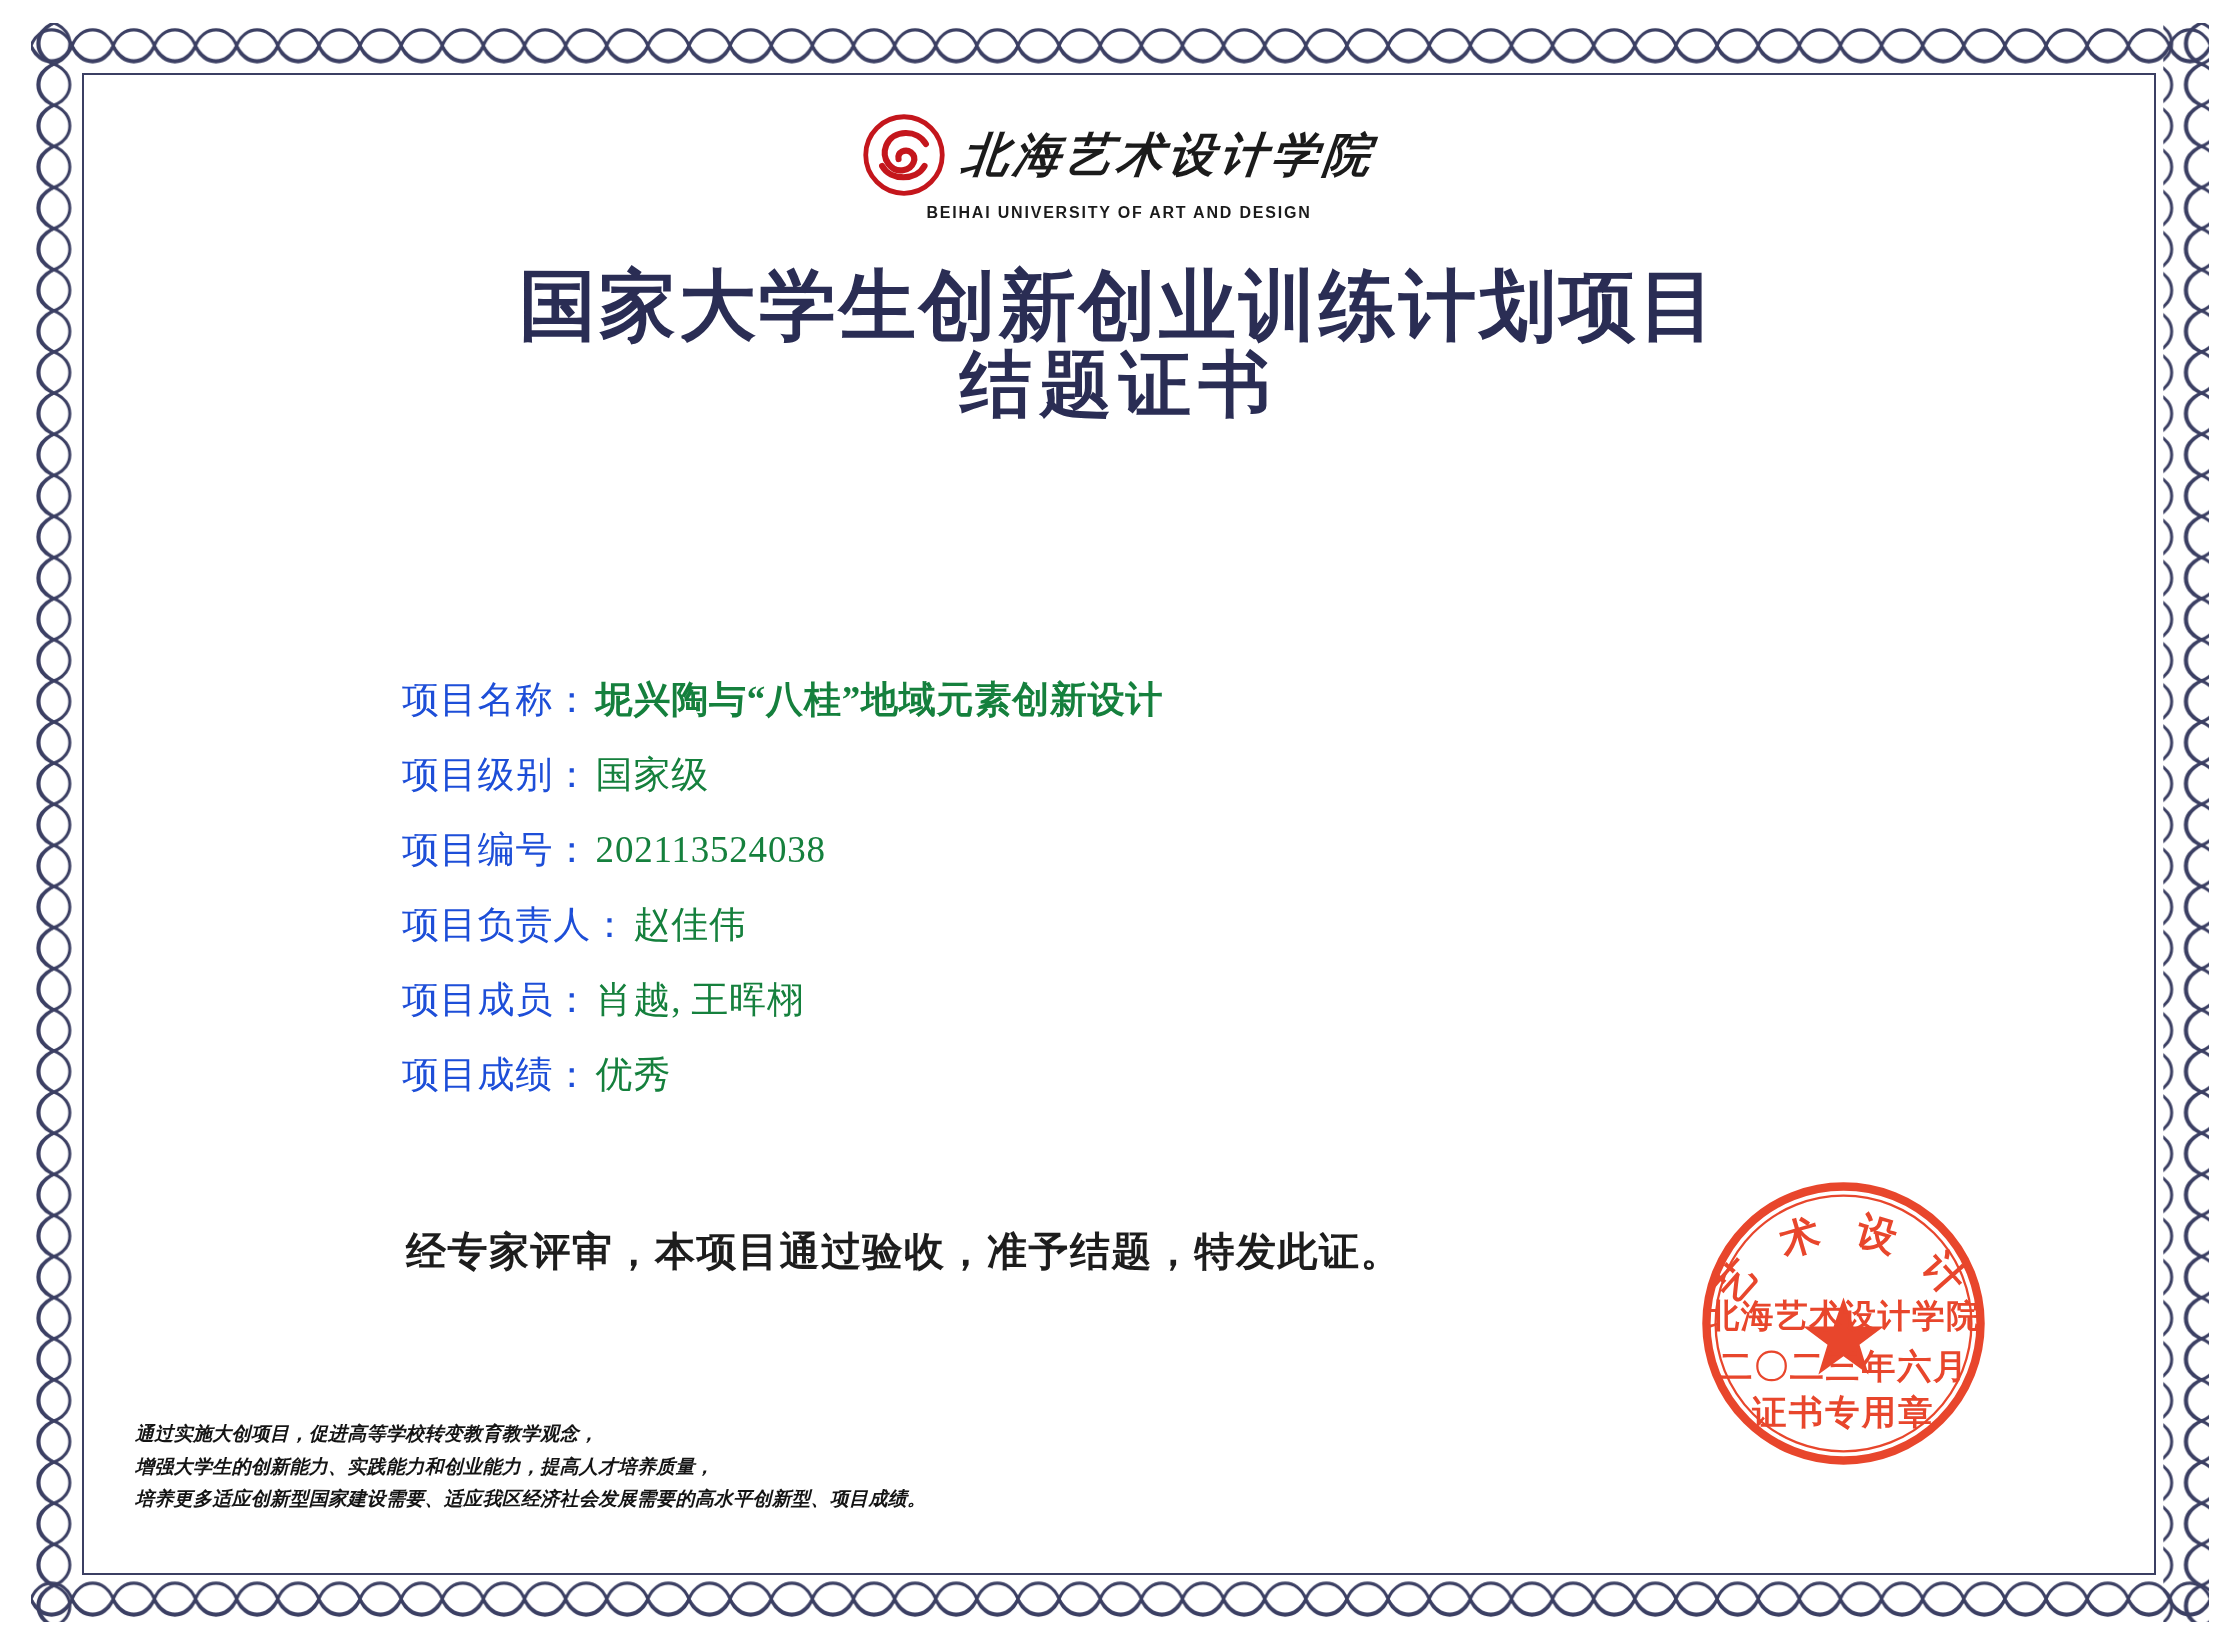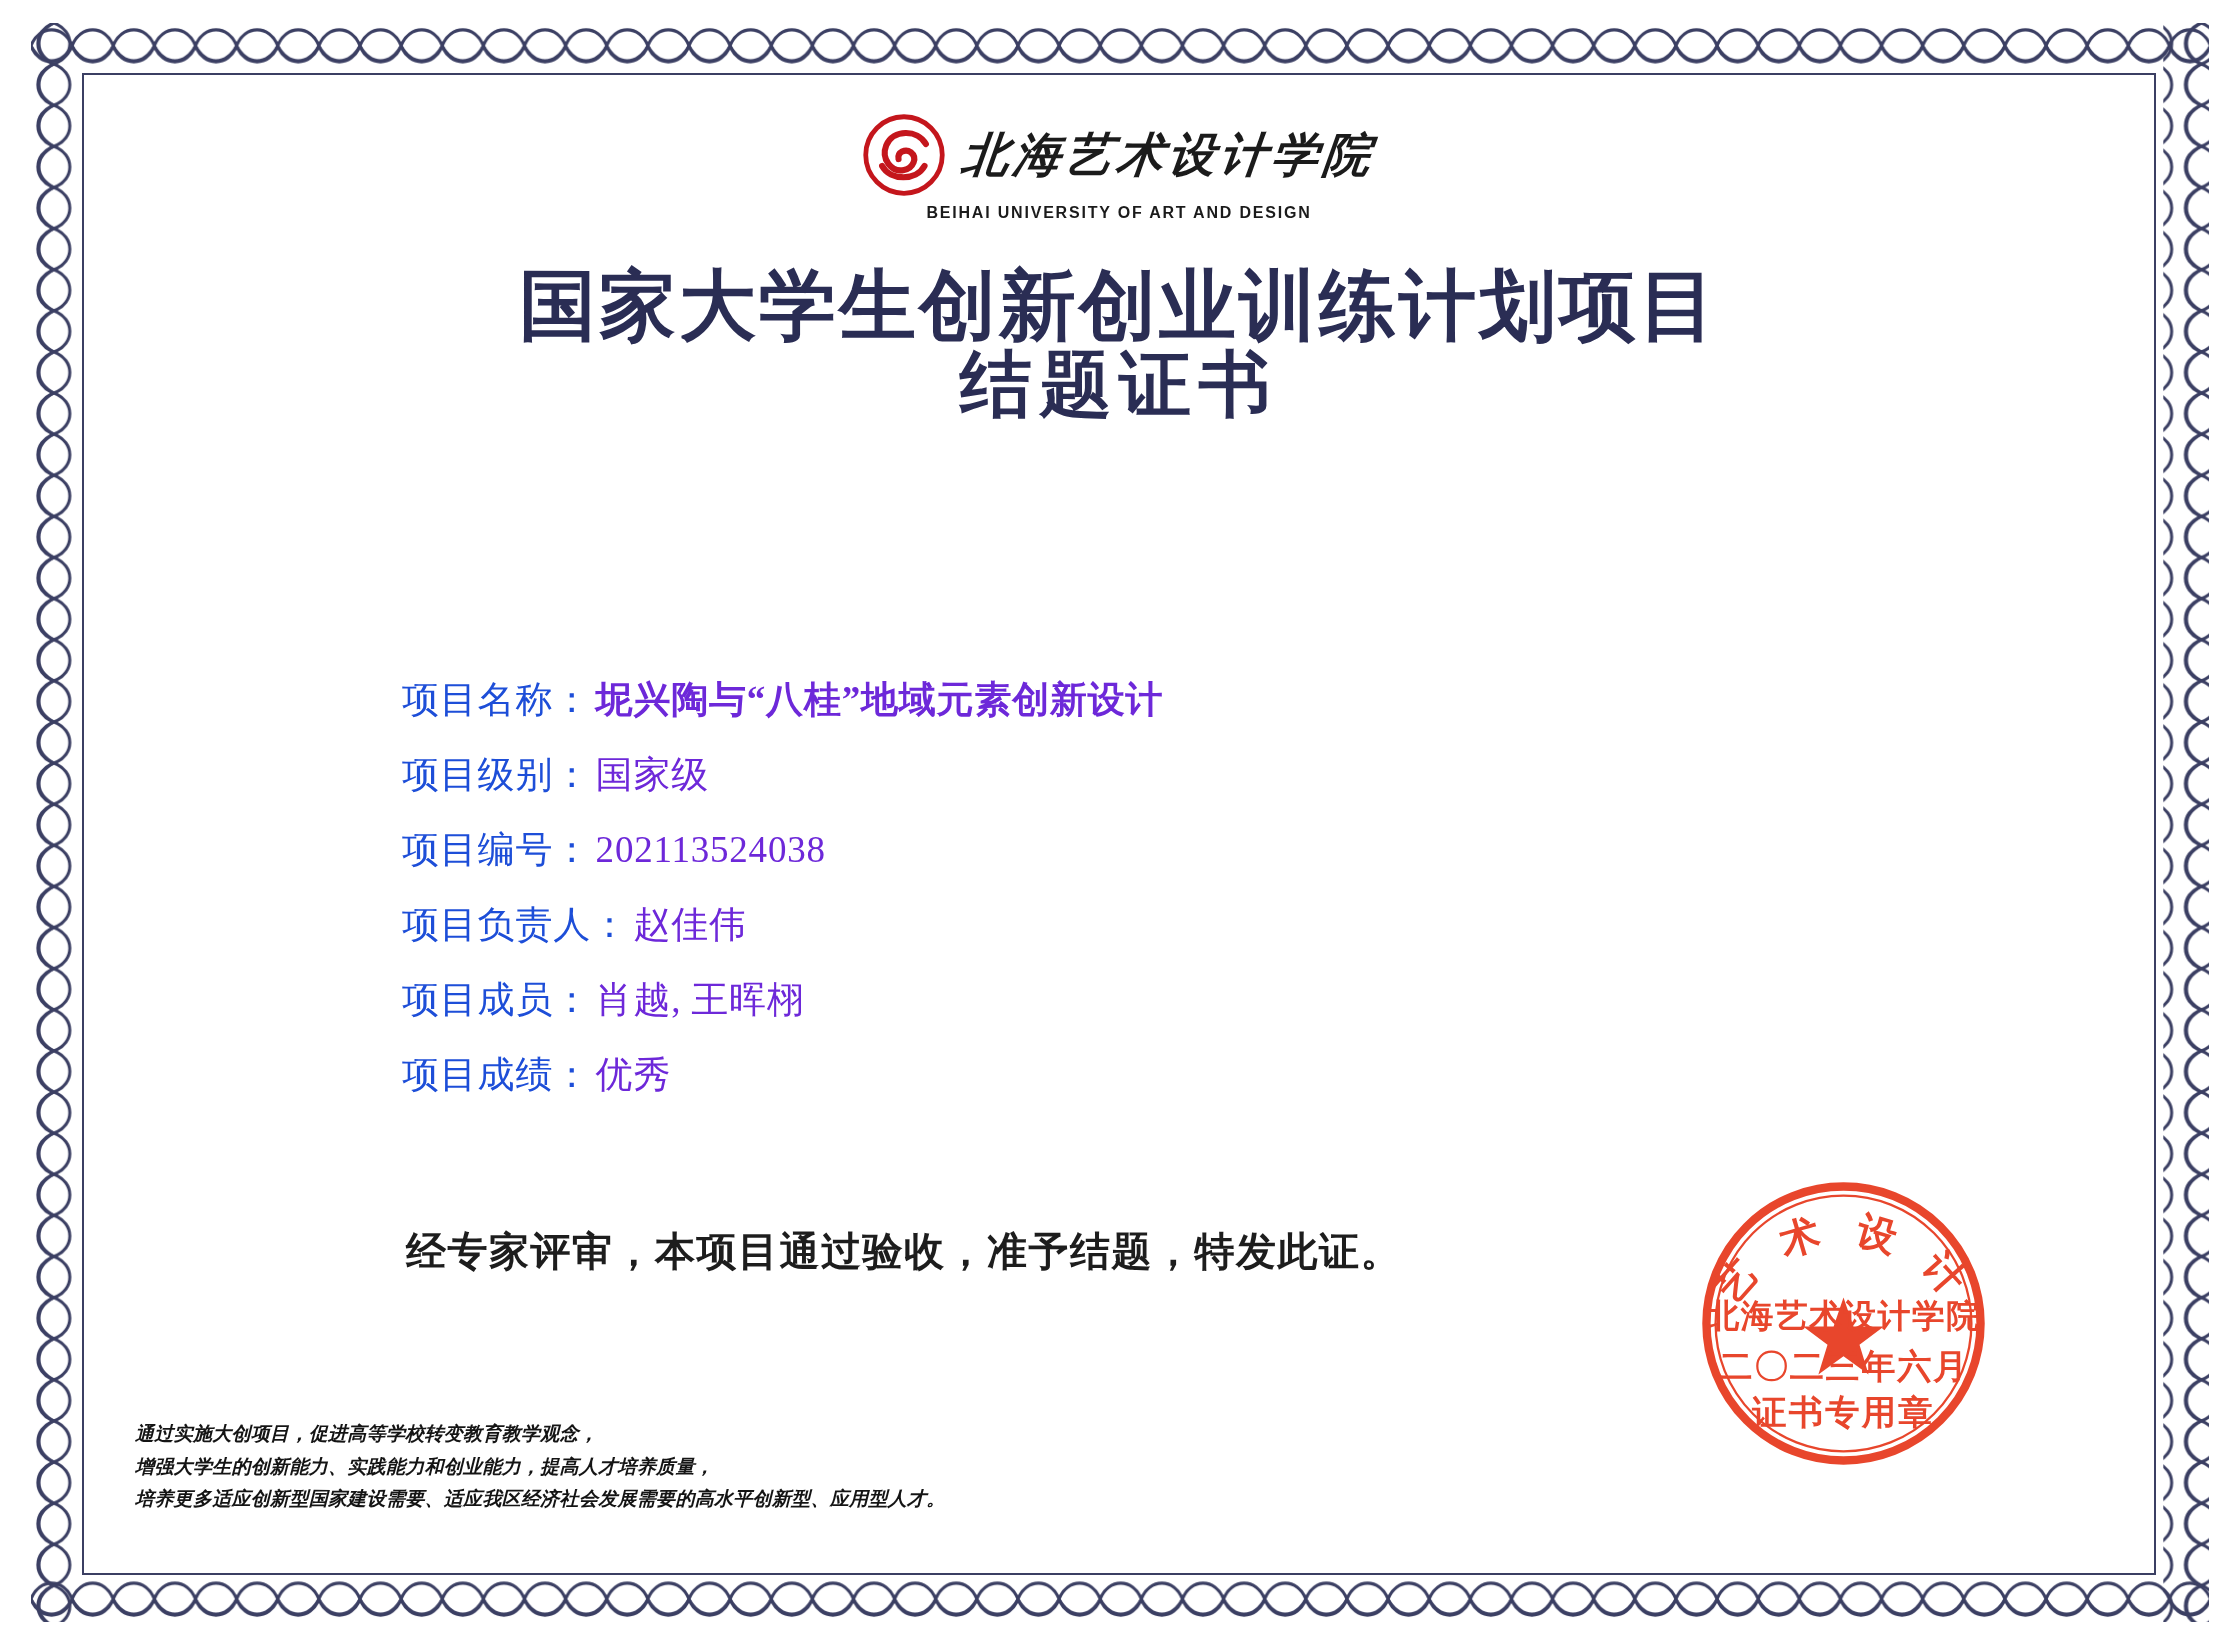--- a/index.html
+++ b/index.html
@@ -138,21 +138,21 @@
     white-space: nowrap;
   }
   .field-label {
     font-size: 37px;
     color: #1d4ed8;
     font-weight: 500;
     letter-spacing: 0.8px;
   }
   .field-value {
     font-size: 37px;
-    color: #6d28d9;
+    color: #15803d;
     font-weight: 500;
     margin-left: 4.6px;
     letter-spacing: 0.8px;
   }
   .field-value.emphasis {
     font-weight: bold;
   }
 
   .statement {
     position: absolute;
@@ -258,21 +258,21 @@
         <span class="field-label">项目成绩：</span>
         <span class="field-value">优秀</span>
       </div>
     </div>
 
     <div class="statement">经专家评审，本项目通过验收，准予结题，特发此证。</div>
 
     <div class="footer-note">
       <div>通过实施大创项目，促进高等学校转变教育教学观念，</div>
       <div>增强大学生的创新能力、实践能力和创业能力，提高人才培养质量，</div>
-      <div>培养更多适应创新型国家建设需要、适应我区经济社会发展需要的高水平创新型、应用型人才。</div>
+      <div>培养更多适应创新型国家建设需要、适应我区经济社会发展需要的高水平创新型、项目成绩。</div>
     </div>
 
     <div class="seal">
       <svg viewBox="0 0 440 440" xmlns="http://www.w3.org/2000/svg">
         <defs>
           <path id="arcTop" d="M 60 240 A 165 165 0 0 1 380 240" fill="none"></path>
         </defs>
         <circle cx="220" cy="220" r="180" fill="none" stroke="#e8462c" stroke-width="11"></circle>
         <circle cx="220" cy="220" r="168" fill="none" stroke="#e8462c" stroke-width="3"></circle>
         <text font-family="'Liberation Serif', serif" font-size="52" font-weight="bold" fill="#e8462c" letter-spacing="14">

